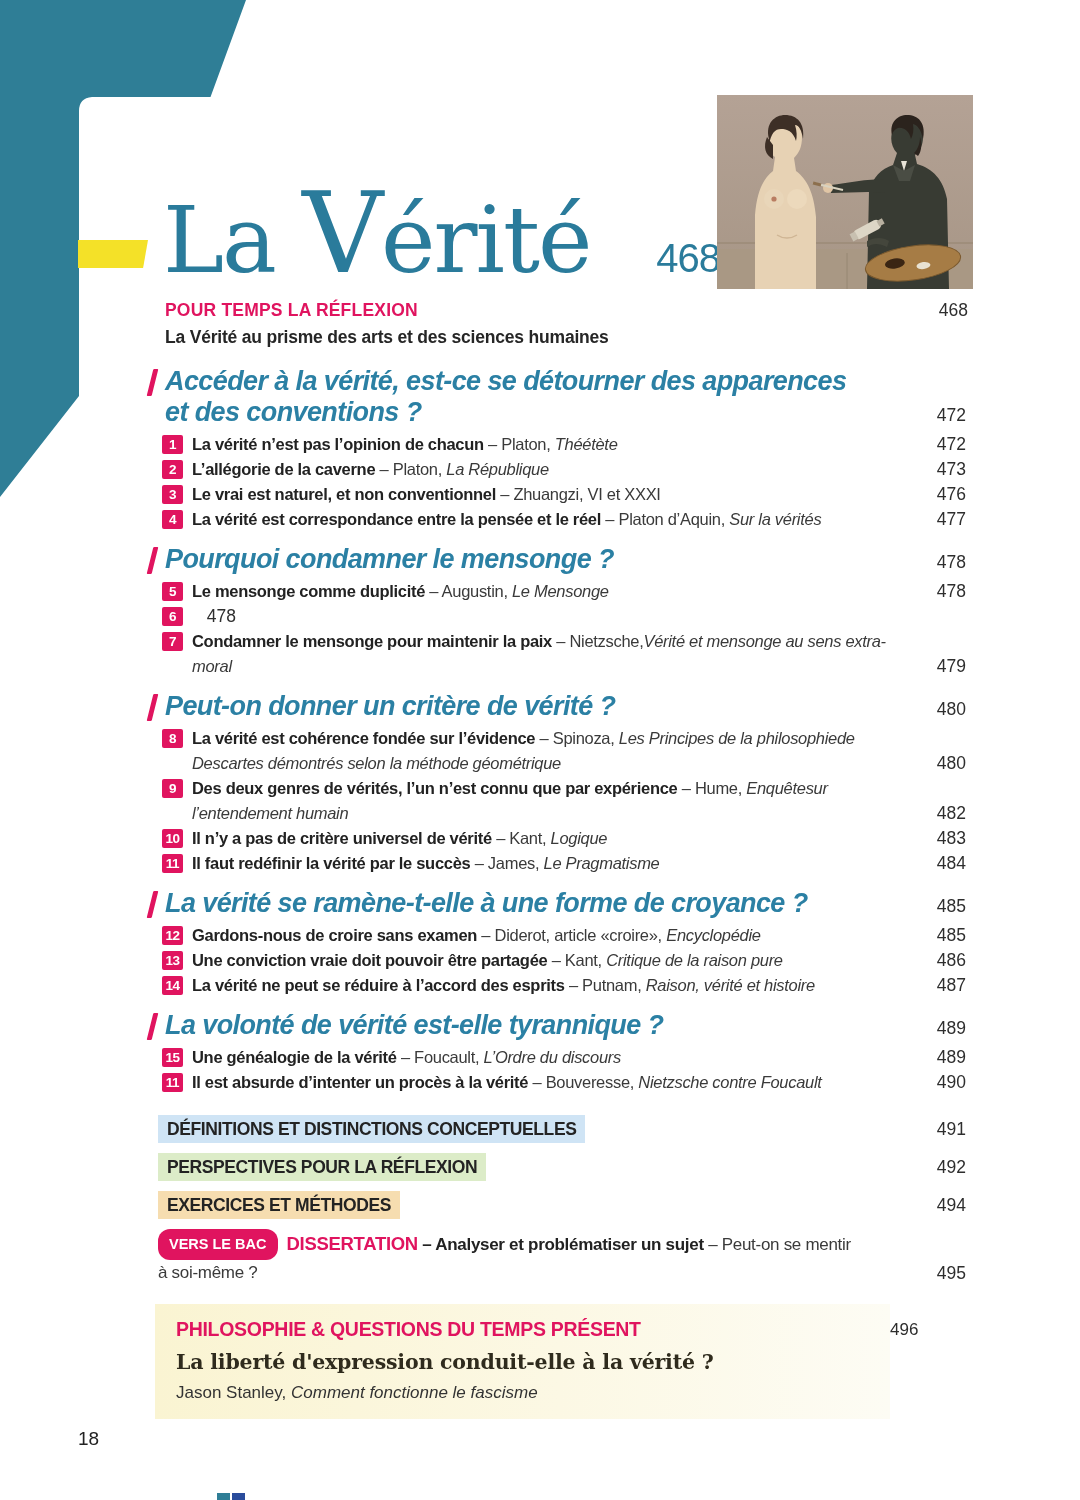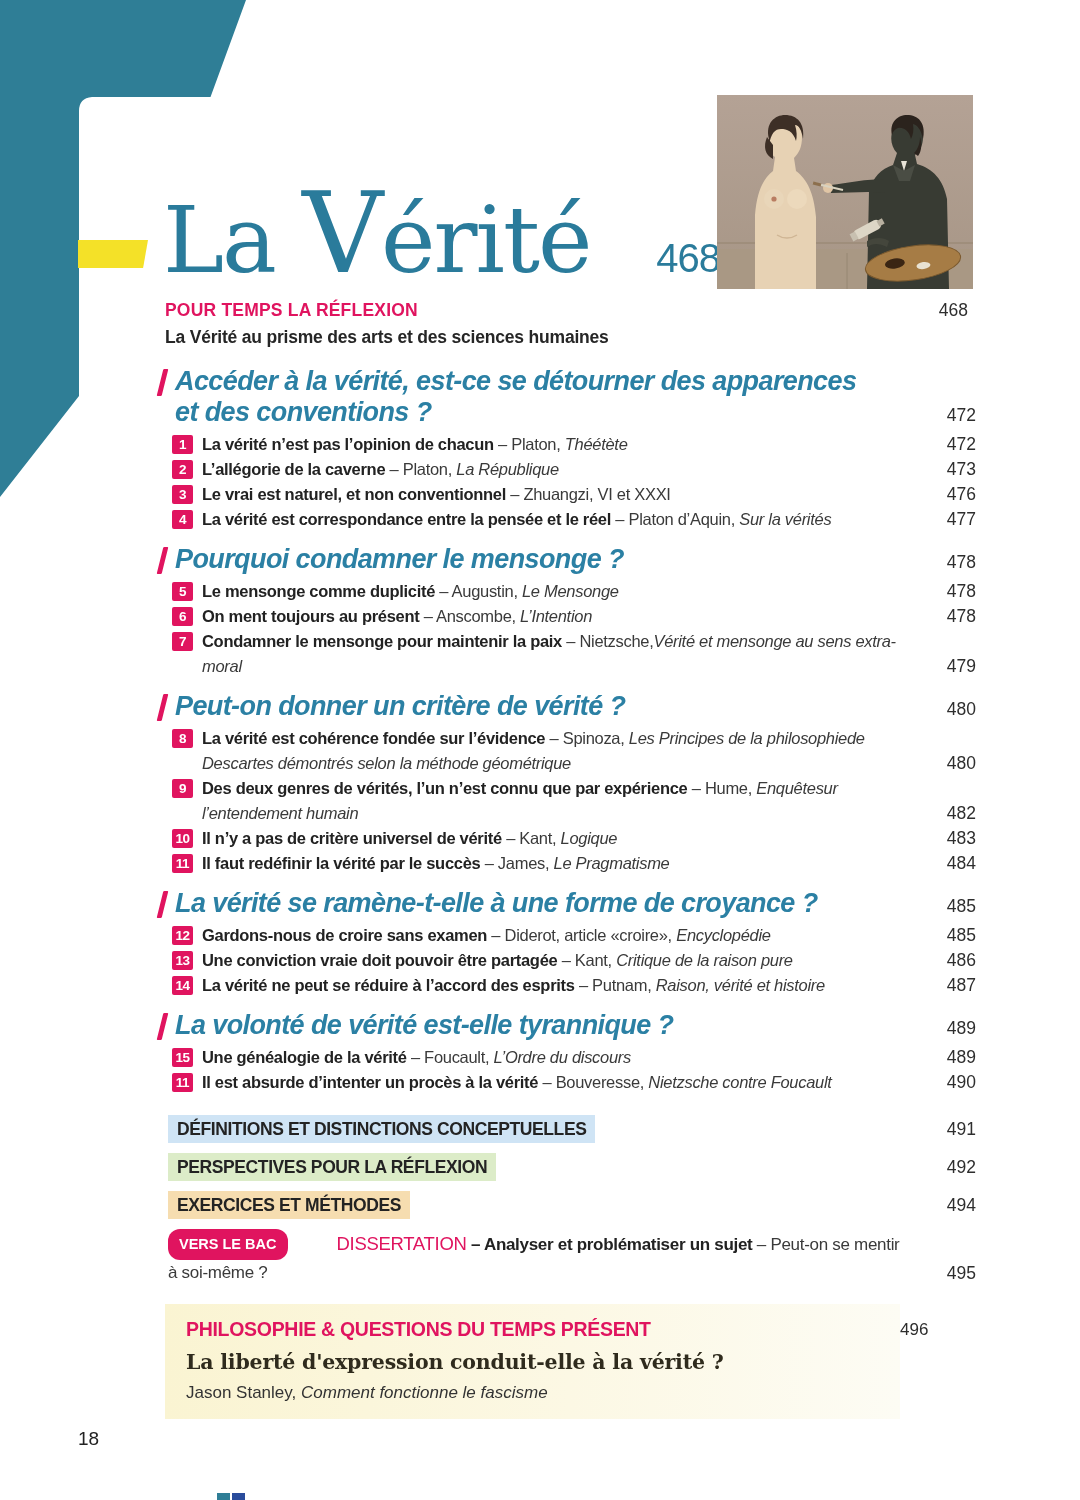--- a/index.html
+++ b/index.html
@@ -23,21 +23,21 @@
   .title-row .tnum{font-size:40px;color:#2A7B9B;margin-left:66px;letter-spacing:-1px;}
   
   .artwork{position:absolute;left:717px;top:95px;width:256px;height:194px;}
   
   .intro{position:absolute;left:165px;top:300px;width:803px;}
   .intro .row{display:flex;align-items:baseline;}
   .kicker{color:#E0145F;font-weight:bold;font-size:17.5px;letter-spacing:.2px;flex:1;}
   .pgnum{font-size:17.5px;color:#2e2e2e;min-width:44px;text-align:right;letter-spacing:0;}
   .subtitle{font-weight:bold;font-size:17.5px;margin-top:6px;letter-spacing:-.2px;}
   
-  .toc{position:absolute;left:156px;top:366px;width:820px;}
+  .toc{position:absolute;left:146px;top:366px;width:820px;}
   .sec{margin-bottom:12px;}
   .sec-head{display:flex;padding-left:2px;margin-bottom:4px;}
   .slash{
     display:inline-block;width:5px;height:27px;background:#E0145F;
     transform:skewX(-14deg);margin:3px 10px 0 2px;flex:none;border-radius:1px;
   }
   .sec-title{
     flex:1;font-size:27px;line-height:31px;font-weight:bold;font-style:italic;
     color:#2B80A4;letter-spacing:-.6px;white-space:pre-line;
   }
@@ -67,21 +67,21 @@
   .bg-tan{background:#F6DDB0;}
   .band-spacer{flex:1;}
   
   .bac{display:flex;margin-top:8px;padding-left:12px;}
   .bac-text{flex:1;font-size:17px;line-height:26px;letter-spacing:-.3px;}
   .bac-pill{
     display:inline-block;background:#E0145F;color:#fff;font-weight:bold;font-size:14.5px;
     padding:2px 11px 3px 11px;border-radius:12px;margin-right:9px;letter-spacing:0;
     vertical-align:1px;
   }
-  .bac-type{color:#E0145F;font-weight:normal;font-size:18.5px;letter-spacing:-.3px;margin-left:40px;}
+  .bac-type{color:#E0145F;font-weight:bold;font-size:18.5px;letter-spacing:-.3px;}
   .bac-bold{font-weight:bold;color:#222;}
   .bac-plain{color:#3a3a3a;}
   
   .feature-row{display:flex;margin-top:18px;}
   .feature-box{
     width:714px;margin-left:9px;padding:14px 0 16px 21px;
     background:linear-gradient(90deg,#FAF4D2 0%,#FCF8E4 55%,#FDFCF4 100%);
   }
   .feature-kicker{color:#E0145F;font-weight:bold;font-size:19.5px;letter-spacing:-.3px;}
   .feature-question{
@@ -202,21 +202,20 @@
         <span class="sec-title">Pourquoi condamner le mensonge ?</span>
         <span class="sec-page">478</span>
       </div>
       <div class="entry">
         <span class="badge">5</span>
         <span class="etext"><span class="eline1"><span class="eb">Le mensonge comme duplicité</span><span class="ep"> – Augustin, </span><span class="ei">Le Mensonge</span></span></span>
         <span class="epage">478</span>
       </div>
       <div class="entry">
         <span class="badge">6</span>
-        <span class="etext"><span class="eline1"><span class="eb">On ment toujours au présent</span><span class="ep"> – Anscombe, </span><span class="ei">L’Intention</span></span></span>
         <span class="epage">478</span>
       </div>
       <div class="entry">
         <span class="badge">7</span>
         <span class="etext"><span class="eline1"><span class="eb">Condamner le mensonge pour maintenir la paix</span><span class="ep"> – Nietzsche,</span><span class="ei"></span></span><span class="eline2">Vérité et mensonge au sens extra-moral</span></span>
         <span class="epage">479</span>
       </div>
     </div>
 
     <div class="sec">

